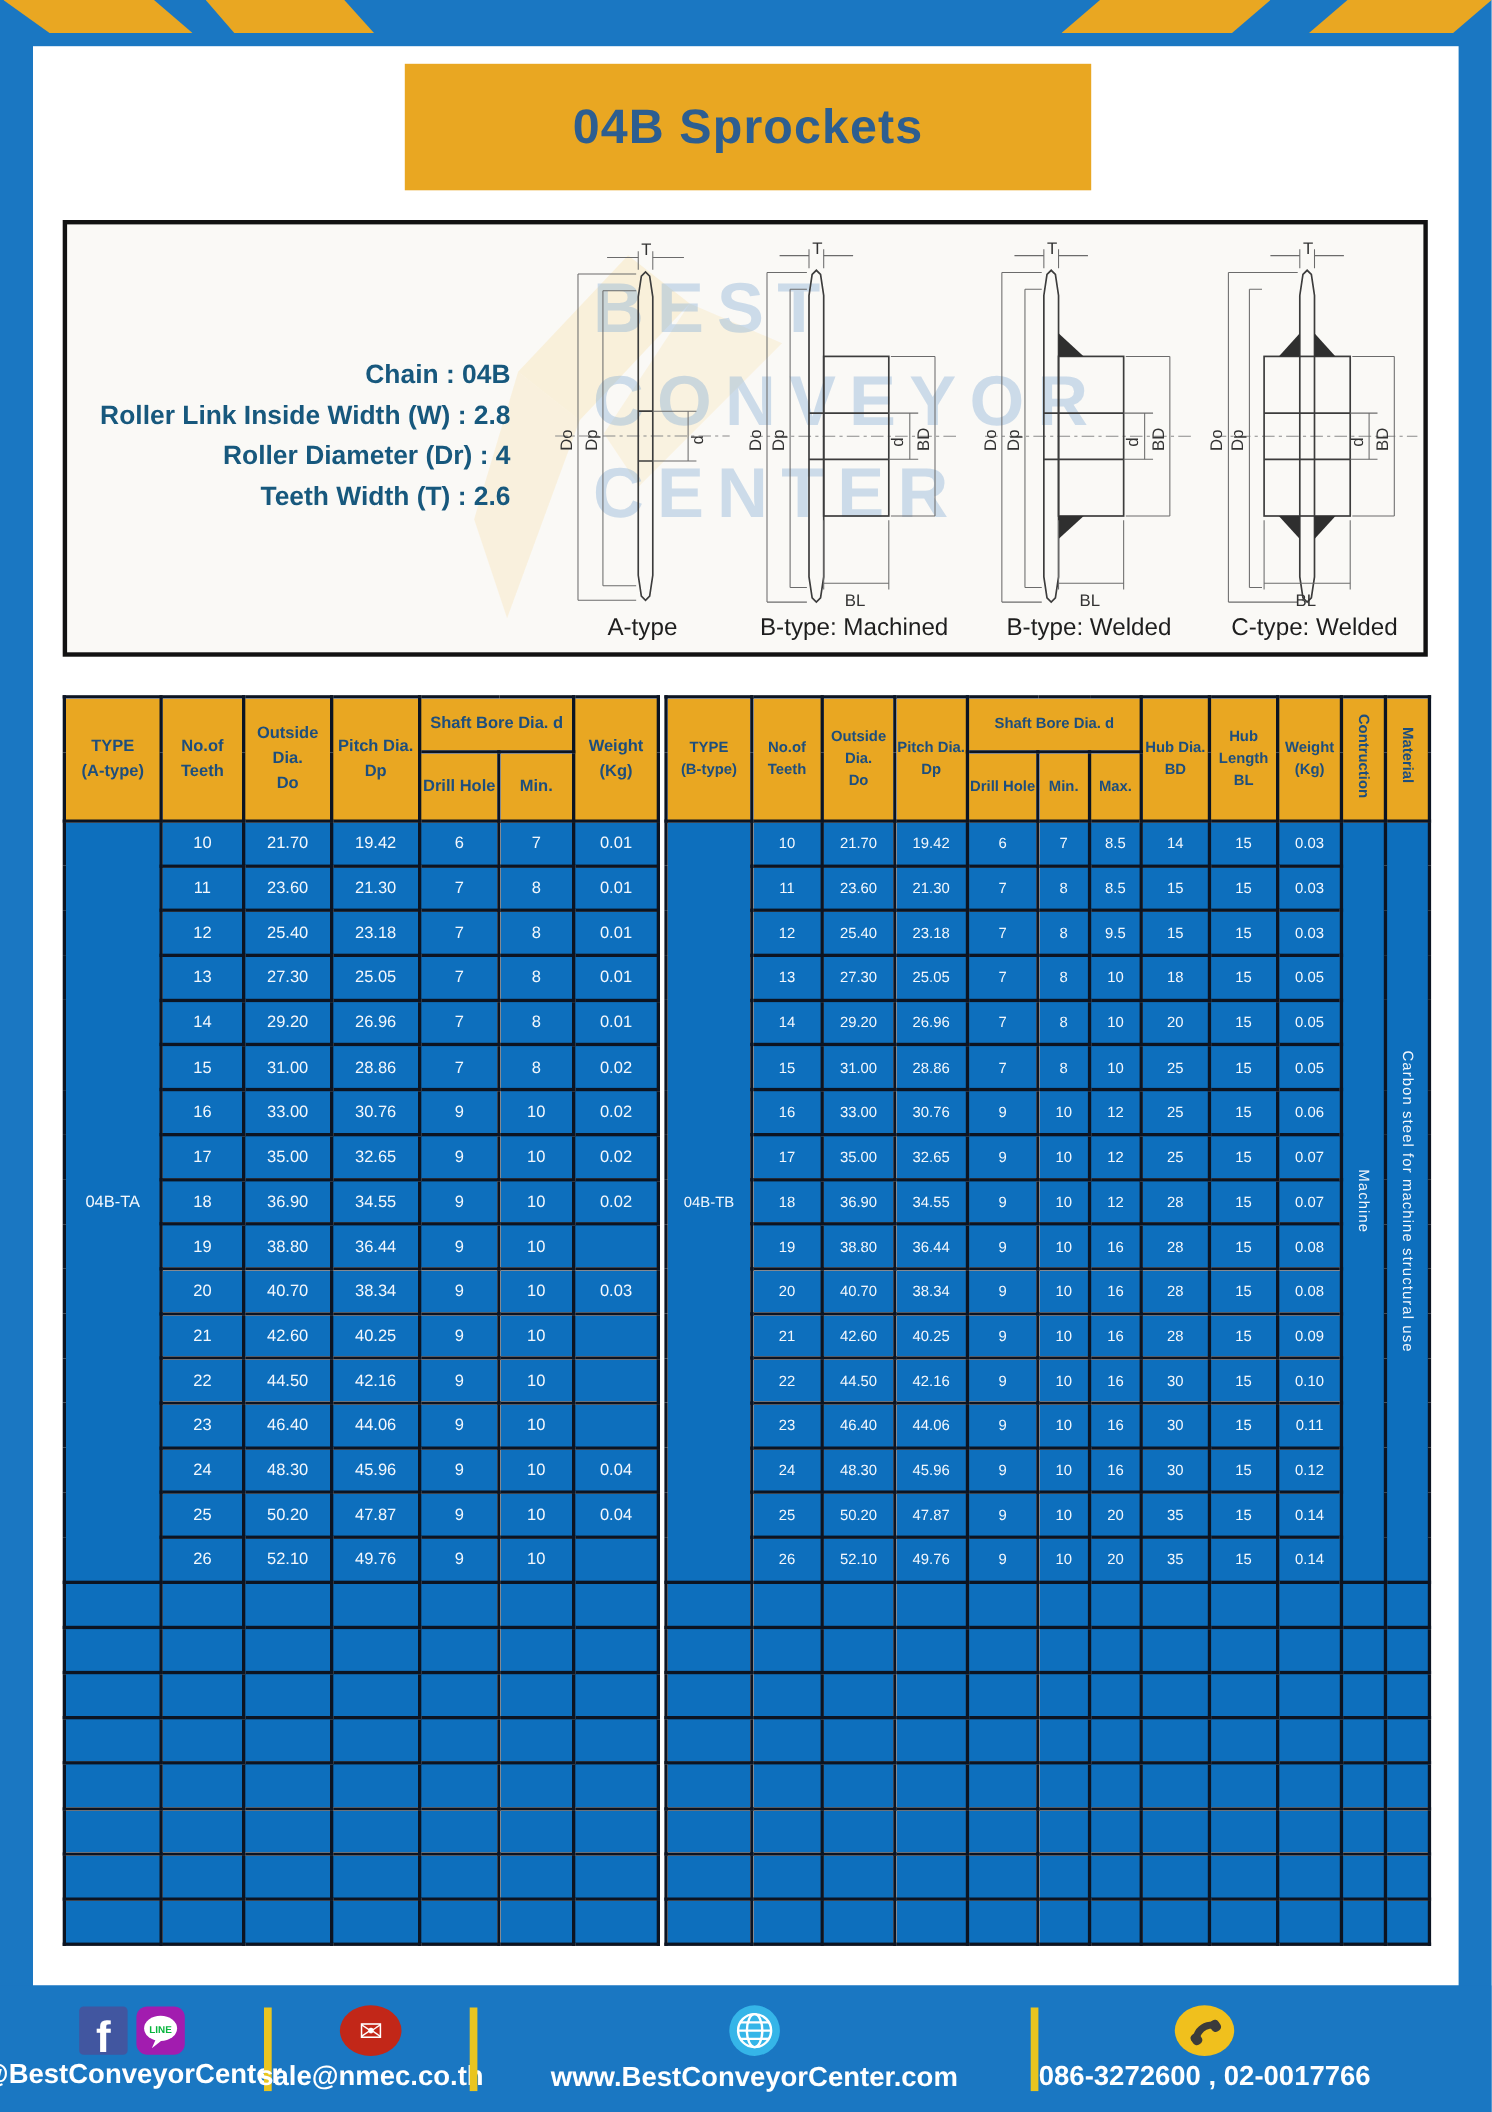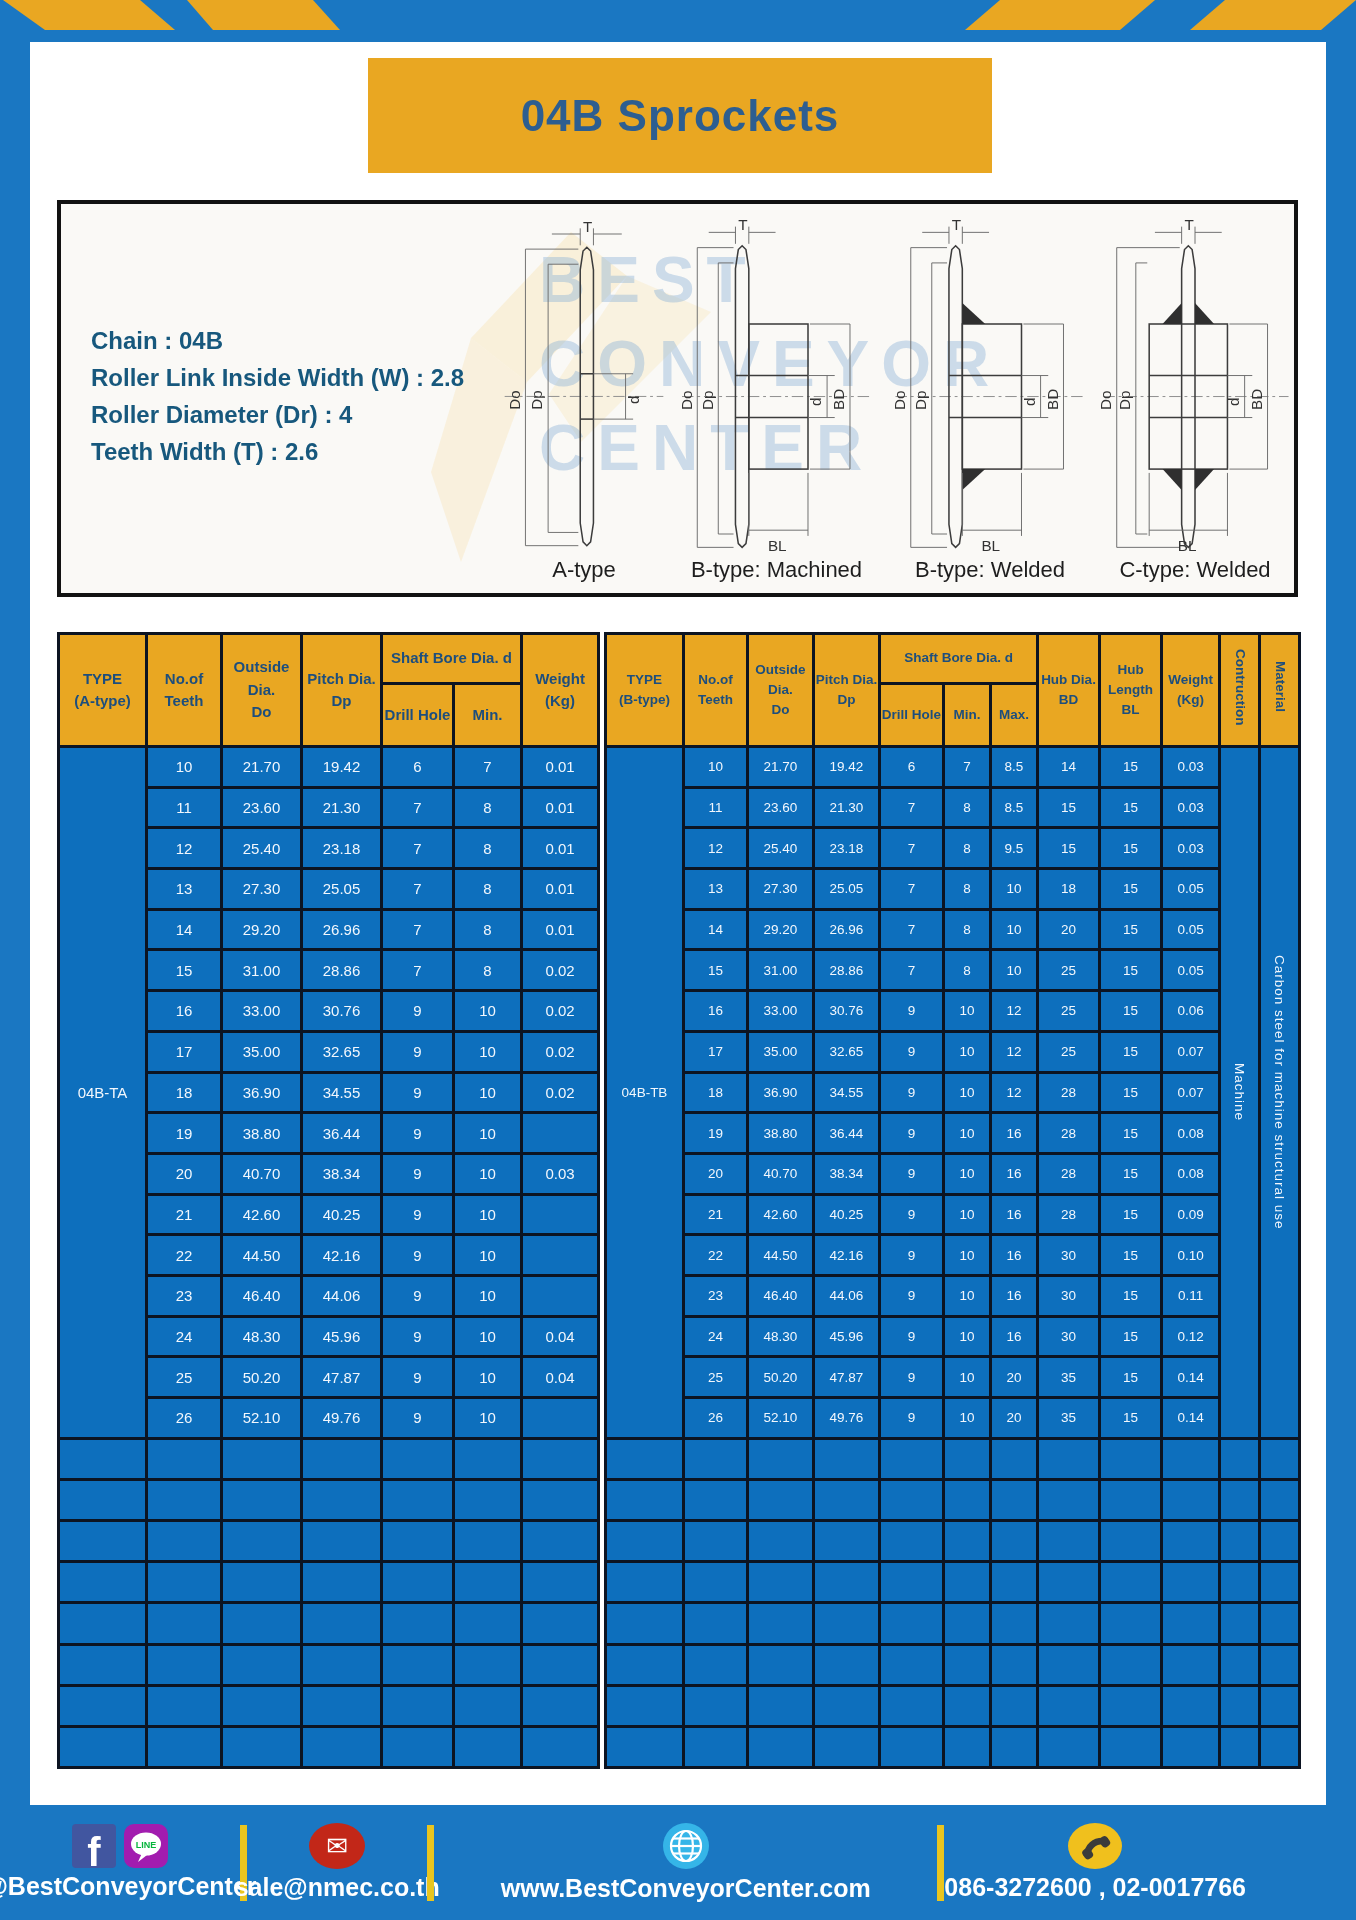--- a/index.html
+++ b/index.html
@@ -30,21 +30,21 @@
     background:#faf9f6;border:4px solid #121212;box-sizing:border-box;overflow:hidden;
   }
   .wm-logo{position:absolute;left:370px;top:28px;opacity:0.45;}
   .wm-text{
     position:absolute;left:478px;top:34px;
     font-size:64px;font-weight:bold;line-height:84px;letter-spacing:12px;
     color:rgba(128,170,214,0.38);white-space:pre-line;
   }
   .specs{
     position:absolute;left:30px;top:118px;
-    color:#17587d;font-size:24px;font-weight:bold;line-height:37px;white-space:nowrap;
+    color:#17587d;font-size:24px;font-weight:bold;line-height:37px;white-space:nowrap;text-align:right;
   }
   .figures{
     position:absolute;left:438px;top:4px;width:795px;height:381px;
     display:flex;align-items:flex-end;
   }
   .figure{display:flex;flex-direction:column;align-items:center;justify-content:flex-end;padding-bottom:6px;}
   .figure svg{height:336px;width:100%;}
   .figure .caption{font-size:22px;color:#1e1e1e;margin-top:2px;white-space:nowrap;}
   .f1{width:170px;} .f2{width:215px;} .f3{width:212px;} .f4{width:198px;}
   svg .ln{stroke:#3c3c3c;stroke-width:1.6;fill:none;}

